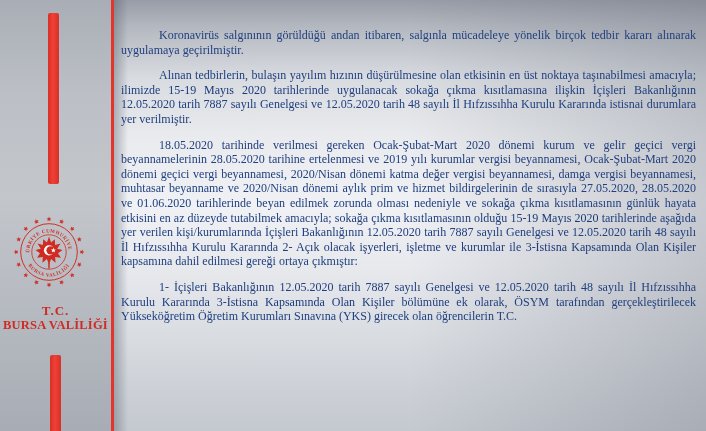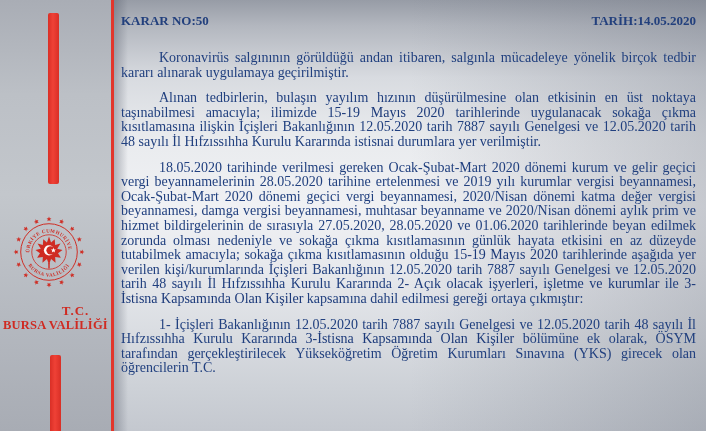--- a/index.html
+++ b/index.html
@@ -21,35 +21,35 @@
   .sep-shadow{position:absolute;left:114px;top:0;width:14px;height:431px;
     background:linear-gradient(90deg,rgba(84,90,104,0.40),rgba(84,90,104,0));}
   .redbar{position:absolute;background:linear-gradient(90deg,#d92f26,#ef4136 45%,#d92f26);border-radius:2px;}
   .redbar.top{left:48px;top:13px;width:11px;height:171px;}
   .redbar.bottom{left:50px;top:355px;width:11px;height:80px;border-radius:2px 2px 0 0;}
   .emblem{position:absolute;left:8px;top:211px;width:82px;height:82px;}
   .org-abbrev,.org-name{
     position:absolute;left:0;width:111px;text-align:center;
     color:#cf2b22;font-weight:bold;
   }
-  .org-abbrev{top:303px;font-size:13px;letter-spacing:1px;margin-left:20px;}
+  .org-abbrev{top:303px;font-size:13px;letter-spacing:1px;}
   .org-name{top:318px;font-size:12.5px;letter-spacing:0.2px;}
   
   .content{position:absolute;left:121px;top:0;width:575px;color:#21407f;}
   .header-row{
     display:flex;justify-content:space-between;align-items:flex-start;
     padding-top:13px;font-size:13px;font-weight:bold;color:#23407d;
   }
   .doc-title{
     margin-top:23px;text-align:center;
     font-size:25px;font-weight:bold;color:#1a3474;
     letter-spacing:-0.5px;line-height:26px;white-space:nowrap;
   }
   .doc-title span{display:inline-block;transform:scaleX(0.95);transform-origin:center;}
-  .body-text{margin-top:22px;font-size:14px;line-height:14.6px;text-align:justify;}
+  .body-text{margin-top:28px;font-size:12px;line-height:14.6px;text-align:justify;}
   .body-text p{margin:0 0 11px 0;text-indent:38px;}
   .body-text b{font-weight:normal;color:#1c3a7a;}
 </style>
 </head>
 <body>
 
 <div class="page">
 
   <div class="sidebar">
     <div class="redbar top"></div>
@@ -99,24 +99,20 @@
     </svg>
 
     <div class="org-abbrev">T.C.</div>
     <div class="org-name">BURSA VALİLİĞİ</div>
   </div>
 
   <div class="sep-line"></div>
   <div class="sep-shadow"></div>
 
   <div class="content">
-    <div class="header-row">
-      <span>KARAR NO:50</span>
-      <span>TARİH:14.05.2020</span>
-    </div>
 
 
     <div class="body-text">
       <p>Koronavirüs salgınının görüldüğü andan itibaren, salgınla mücadeleye yönelik birçok tedbir kararı alınarak uygulamaya geçirilmiştir.</p>
       <p>Alınan tedbirlerin, bulaşın yayılım hızının düşürülmesine olan etkisinin en üst noktaya taşınabilmesi amacıyla; ilimizde <b>15-19 Mayıs 2020</b> tarihlerinde uygulanacak sokağa çıkma kısıtlamasına ilişkin İçişleri Bakanlığının 12.05.2020 tarih 7887 sayılı Genelgesi ve 12.05.2020 tarih 48 sayılı İl Hıfzıssıhha Kurulu Kararında istisnai durumlara yer verilmiştir.</p>
       <p>18.05.2020 tarihinde verilmesi gereken Ocak-Şubat-Mart 2020 dönemi kurum ve gelir geçici vergi beyannamelerinin 28.05.2020 tarihine ertelenmesi ve 2019 yılı kurumlar vergisi beyannamesi, Ocak-Şubat-Mart 2020 dönemi geçici vergi beyannamesi, 2020/Nisan dönemi katma değer vergisi beyannamesi, damga vergisi beyannamesi, muhtasar beyanname ve 2020/Nisan dönemi aylık prim ve hizmet bildirgelerinin de sırasıyla 27.05.2020, 28.05.2020 ve 01.06.2020 tarihlerinde beyan edilmek zorunda olması nedeniyle ve sokağa çıkma kısıtlamasının günlük hayata etkisini en az düzeyde tutabilmek amacıyla; sokağa çıkma kısıtlamasının olduğu <b>15-19 Mayıs 2020</b> tarihlerinde aşağıda yer verilen kişi/kurumlarında İçişleri Bakanlığının 12.05.2020 tarih 7887 sayılı Genelgesi ve 12.05.2020 tarih 48 sayılı İl Hıfzıssıhha Kurulu Kararında <b>2- Açık olacak işyerleri, işletme ve kurumlar</b> ile <b>3-İstisna Kapsamında Olan Kişiler</b> kapsamına dahil edilmesi gereği ortaya çıkmıştır:</p>
       <p>1- İçişleri Bakanlığının 12.05.2020 tarih 7887 sayılı Genelgesi ve 12.05.2020 tarih 48 sayılı İl Hıfzıssıhha Kurulu Kararında <b>3-İstisna Kapsamında Olan Kişiler</b> bölümüne ek olarak, ÖSYM tarafından gerçekleştirilecek Yükseköğretim Öğretim Kurumları Sınavına (YKS) girecek olan öğrencilerin T.C.</p>
     </div>
   </div>
 

